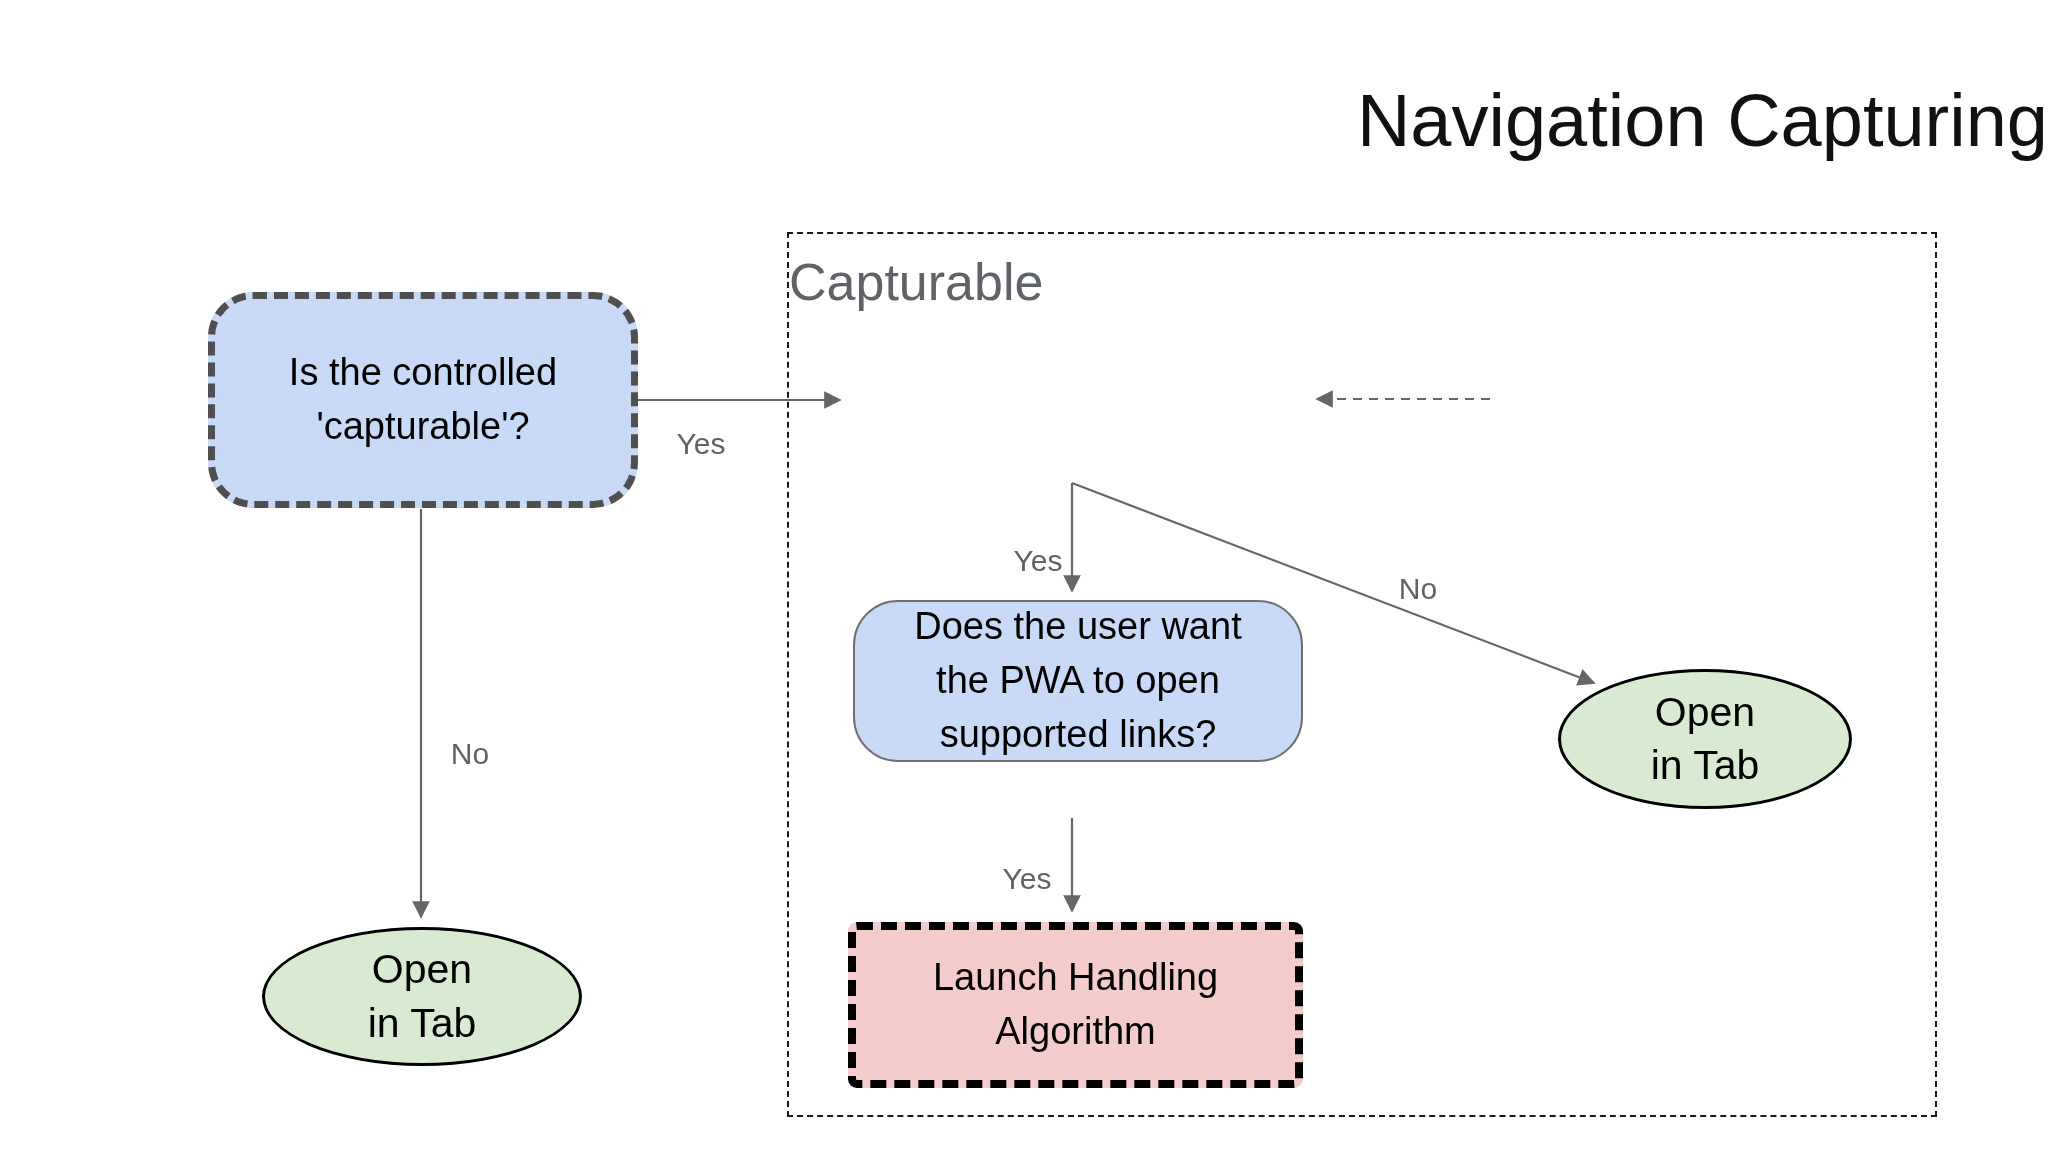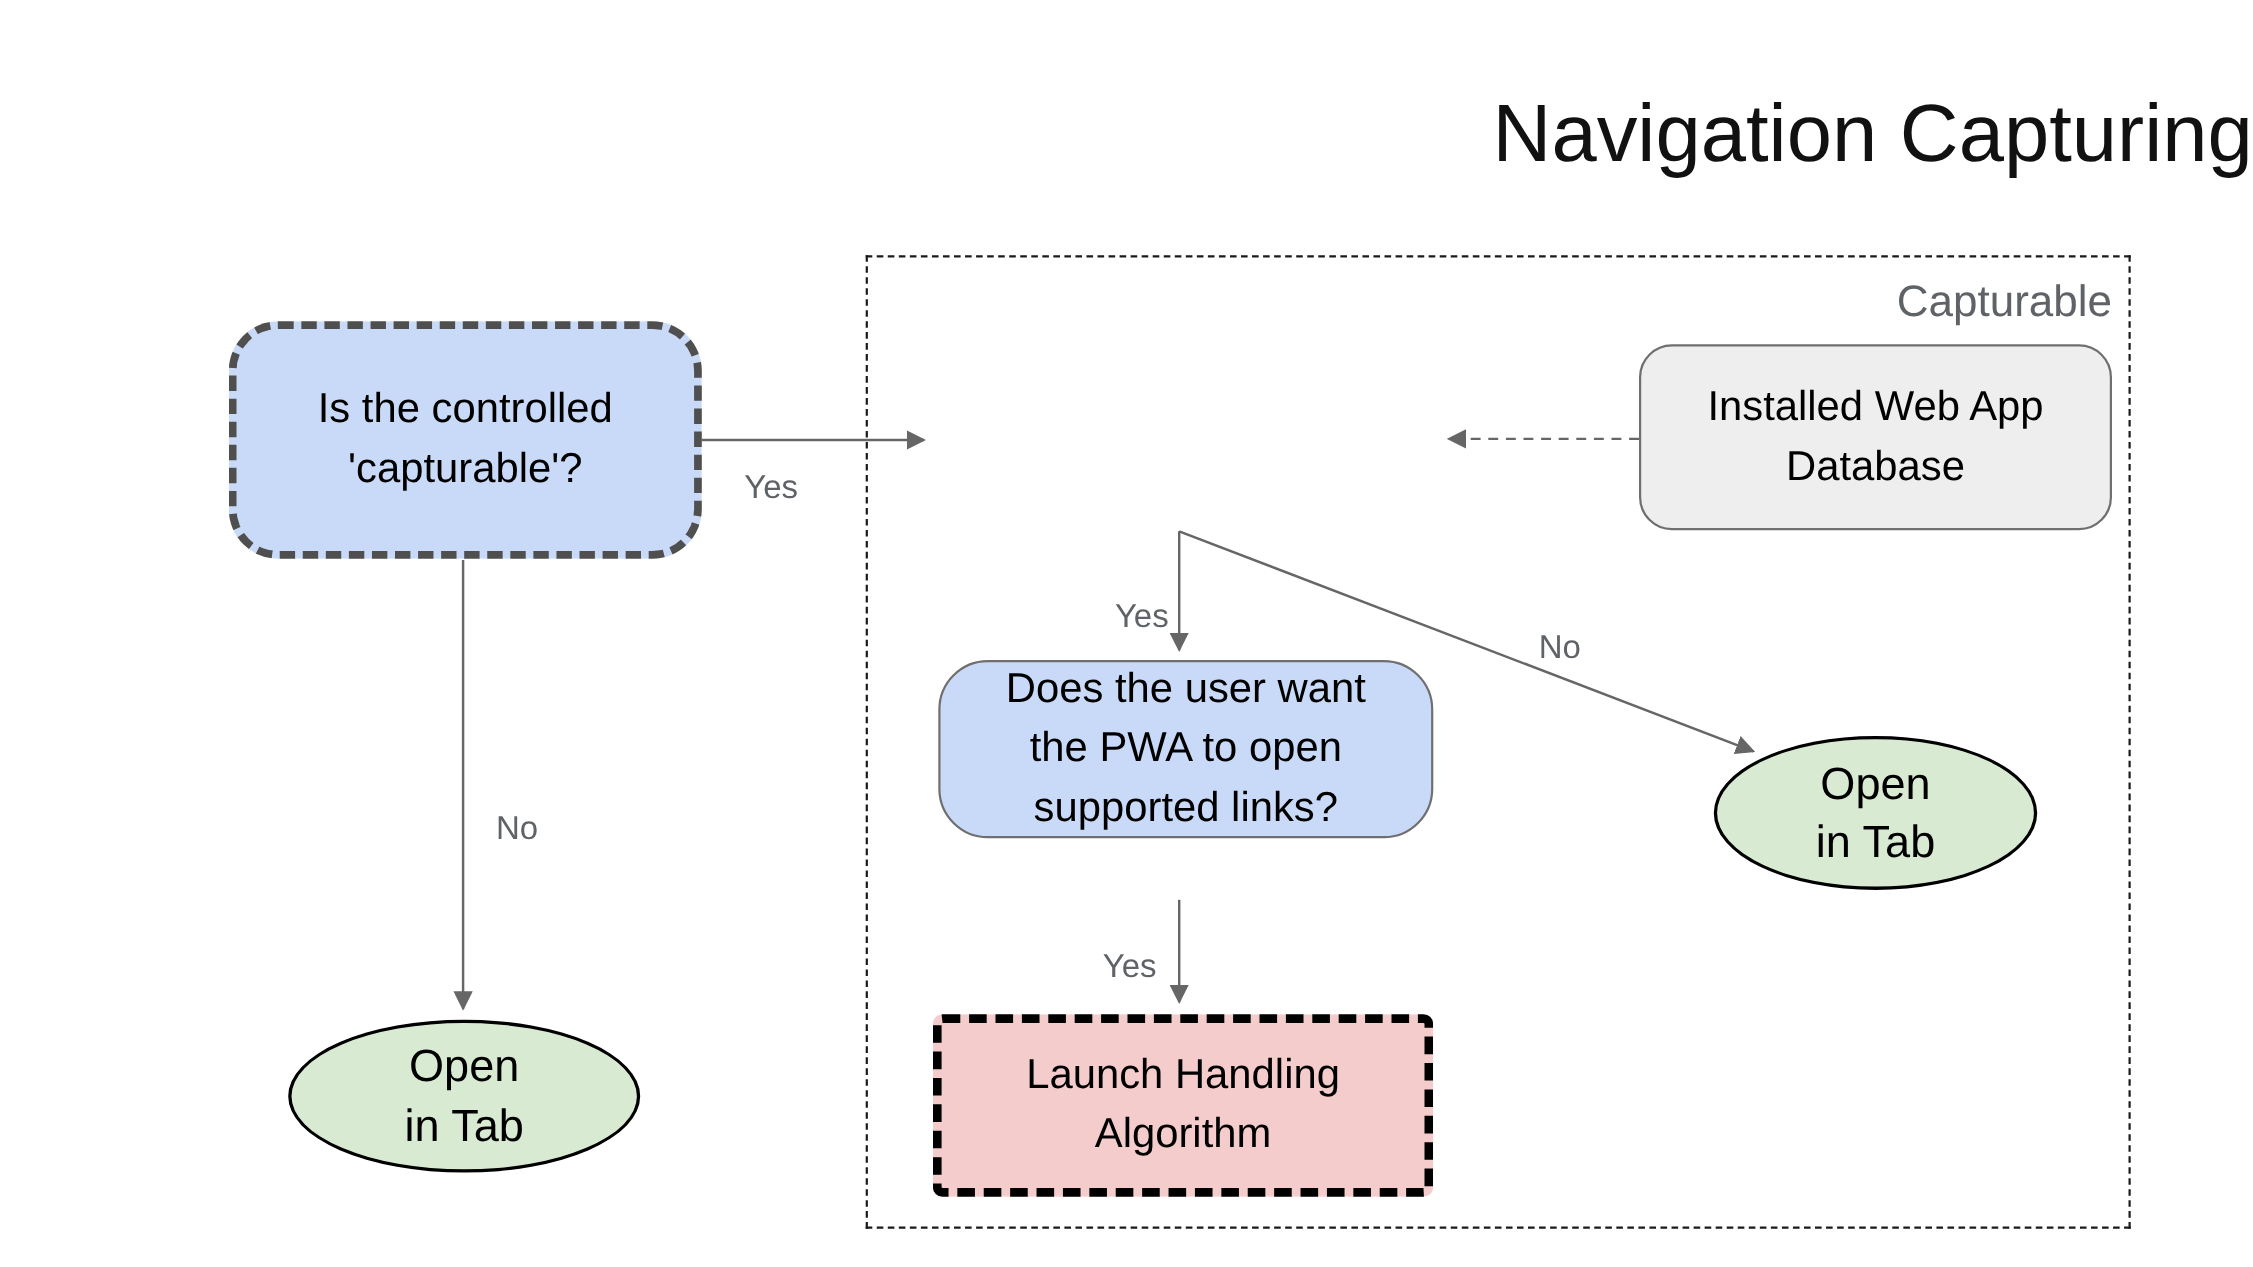--- a/index.html
+++ b/index.html
@@ -10,22 +10,22 @@
   .title{
     position:absolute;left:0;right:0;top:78px;margin:0;
     text-align:right;font-size:74px;font-weight:500;letter-spacing:0px;color:#111;
   }
   
   .capturable-container{
     position:absolute;left:787px;top:232px;width:1150px;height:885px;
     border:2px dashed #1a1a1a;box-sizing:border-box;z-index:1;
   }
   .capturable-label{
-    position:absolute;left:0;right:15px;top:18px;text-align:right;
-    font-size:40px;color:#5f6368;
+    position:absolute;left:0;right:0;top:18px;text-align:left;
+    font-size:52px;color:#5f6368;
   }
   
   svg.edges{position:absolute;left:0;top:0;width:2048px;height:1152px;z-index:2;}
   svg.edges line{stroke:var(--arrow,#666666);stroke-width:2.2px;}
   svg.edges line.dashed{stroke-dasharray:9 7;}
   
   .node{
     position:absolute;box-sizing:border-box;z-index:3;
     display:flex;align-items:center;justify-content:center;text-align:center;
   }
@@ -83,24 +83,20 @@
     <line x1="1490" y1="399" x2="1317" y2="399" class="dashed" marker-end="url(#arrowhead)"></line>
     <line x1="1072" y1="818" x2="1072" y2="911" marker-end="url(#arrowhead)"></line>
   </svg>
 
   <div class="node node-capturable">
     <span class="txt">Is the controlled
 'capturable'?</span>
   </div>
 
 
-  <div class="node rect-solid node-db">
-    <span class="txt">Installed Web App
-Database</span>
-  </div>
 
   <div class="node blue rect-solid node-userwant">
     <span class="txt">Does the user want
 the PWA to open
 supported links?</span>
   </div>
 
   <div class="node node-launch">
     <span class="txt">Launch Handling
 Algorithm</span>

